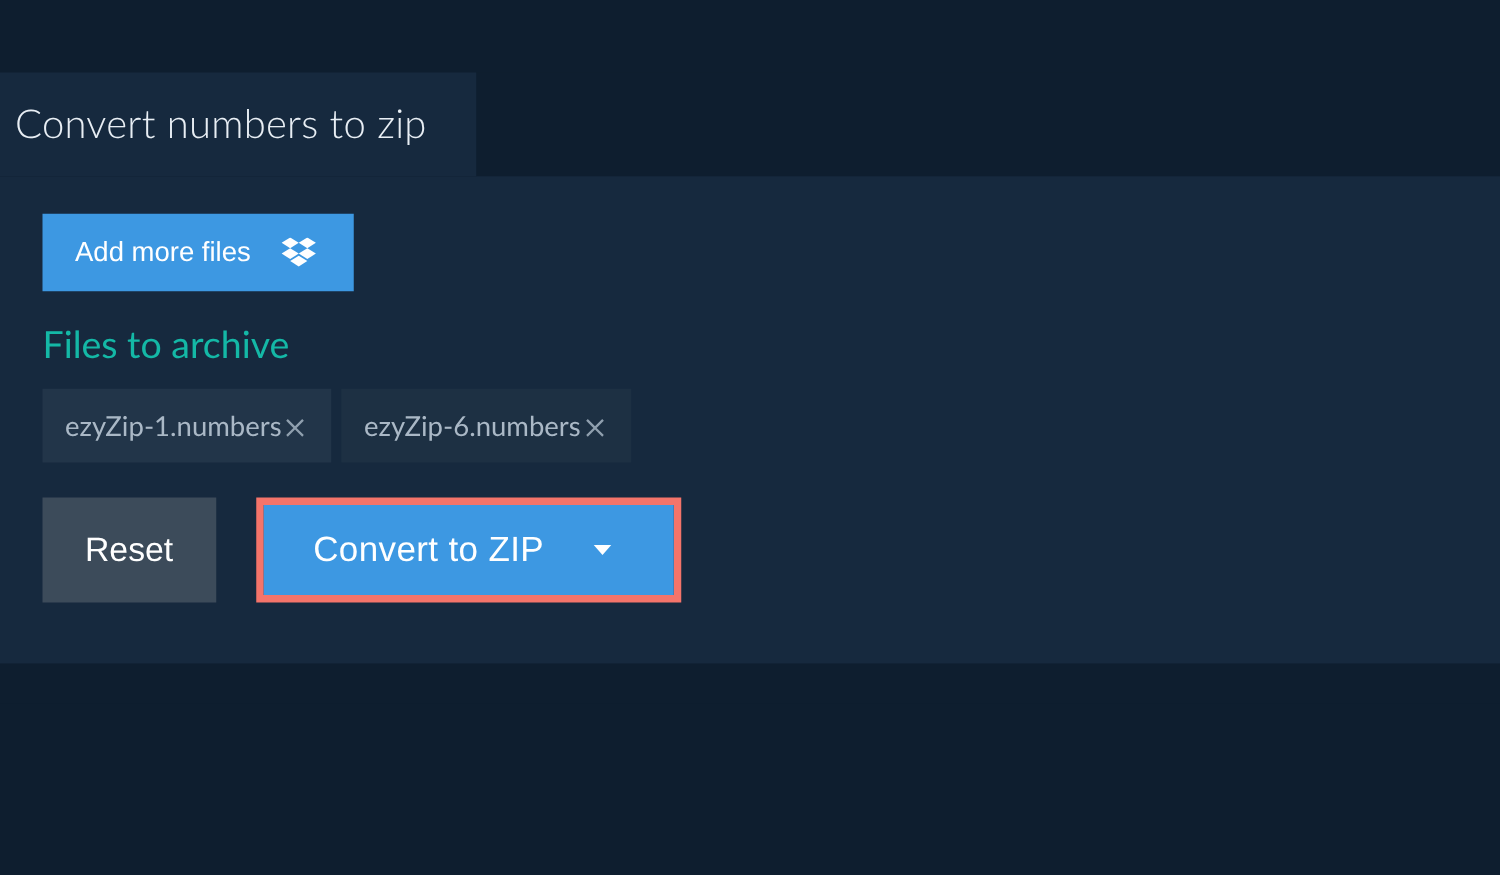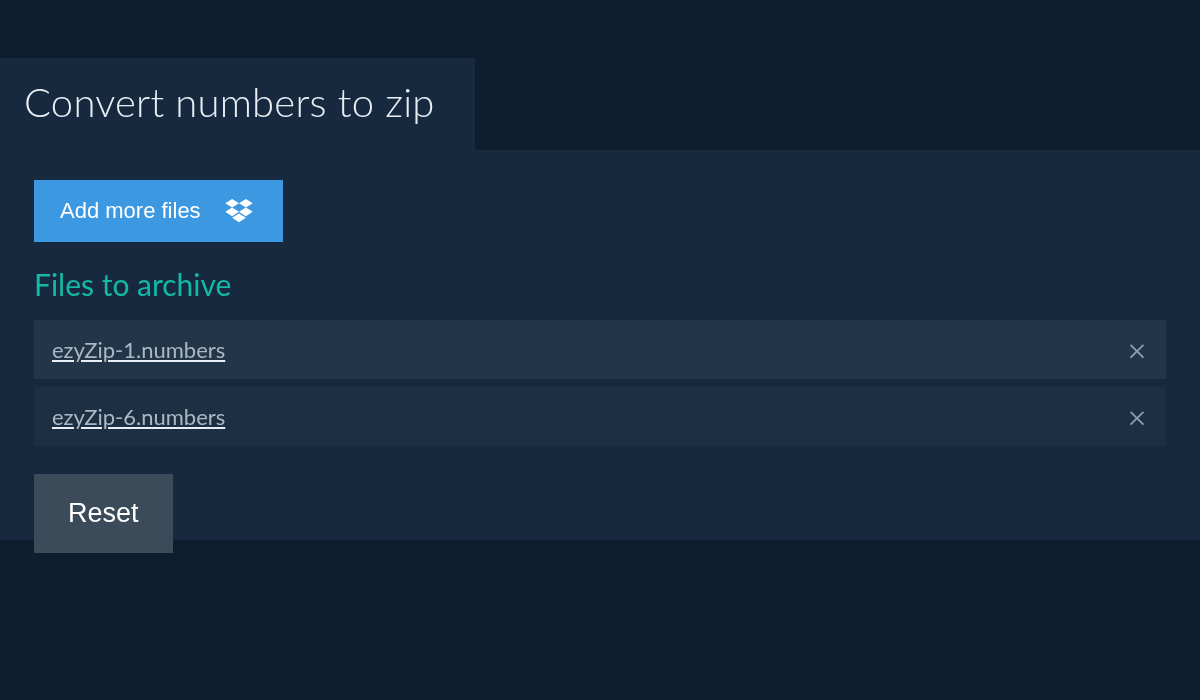--- a/index.html
+++ b/index.html
@@ -12,22 +12,22 @@
   }
   .top-strip {
     height: 58px;
     background: #0e1e2f;
   }
   .tab-bar {
     display: flex;
   }
   .tab {
     background: #16293e;
-    padding: 20px 40px 24px 24px;
-    font-size: 40px;
+    padding: 20px 40px 24px 12px;
+    font-size: 32px;
     font-weight: 300;
     color: #e8eef4;
     letter-spacing: 0.2px;
   }
   .panel {
     background: #16293e;
     padding: 30px 34px 30px 34px;
     height: 390px;
   }
   .add-btn {
@@ -49,23 +49,22 @@
   }
   .section-title {
     margin-top: 24px;
     font-size: 30px;
     font-weight: 400;
     color: #14b8a6;
   }
   .file-list {
     margin-top: 18px;
     display: flex;
-    flex-direction: column;
+    flex-direction: row;
     gap: 8px;
-    text-decoration: underline;
   }
   .file-row {
     background: #223549;
     display: flex;
     align-items: center;
     justify-content: space-between;
     padding: 16px 18px 16px 18px;
     font-size: 22px;
     color: #aab8c6;
   }
@@ -167,17 +166,23 @@
             <path fill="currentColor" d="M18.3 5.71 12 12.01l-6.3-6.3-1.41 1.41 6.3 6.3-6.3 6.29 1.41 1.42 6.3-6.3 6.3 6.3 1.41-1.42-6.3-6.29 6.3-6.3z"></path>
           </svg>
       </span>
     </div>
   </div>
 
   <div class="action-row">
     <button class="reset-btn">
       <span>Reset</span>
     </button>
+    <div class="convert-wrap">
+      <button class="convert-btn">
+        <span>Convert to ZIP</span>
+        <span class="caret-icon"></span>
+      </button>
+    </div>
   </div>
 
 </div>
 
 <div class="bottom-strip"></div>
 
 </body></html>

